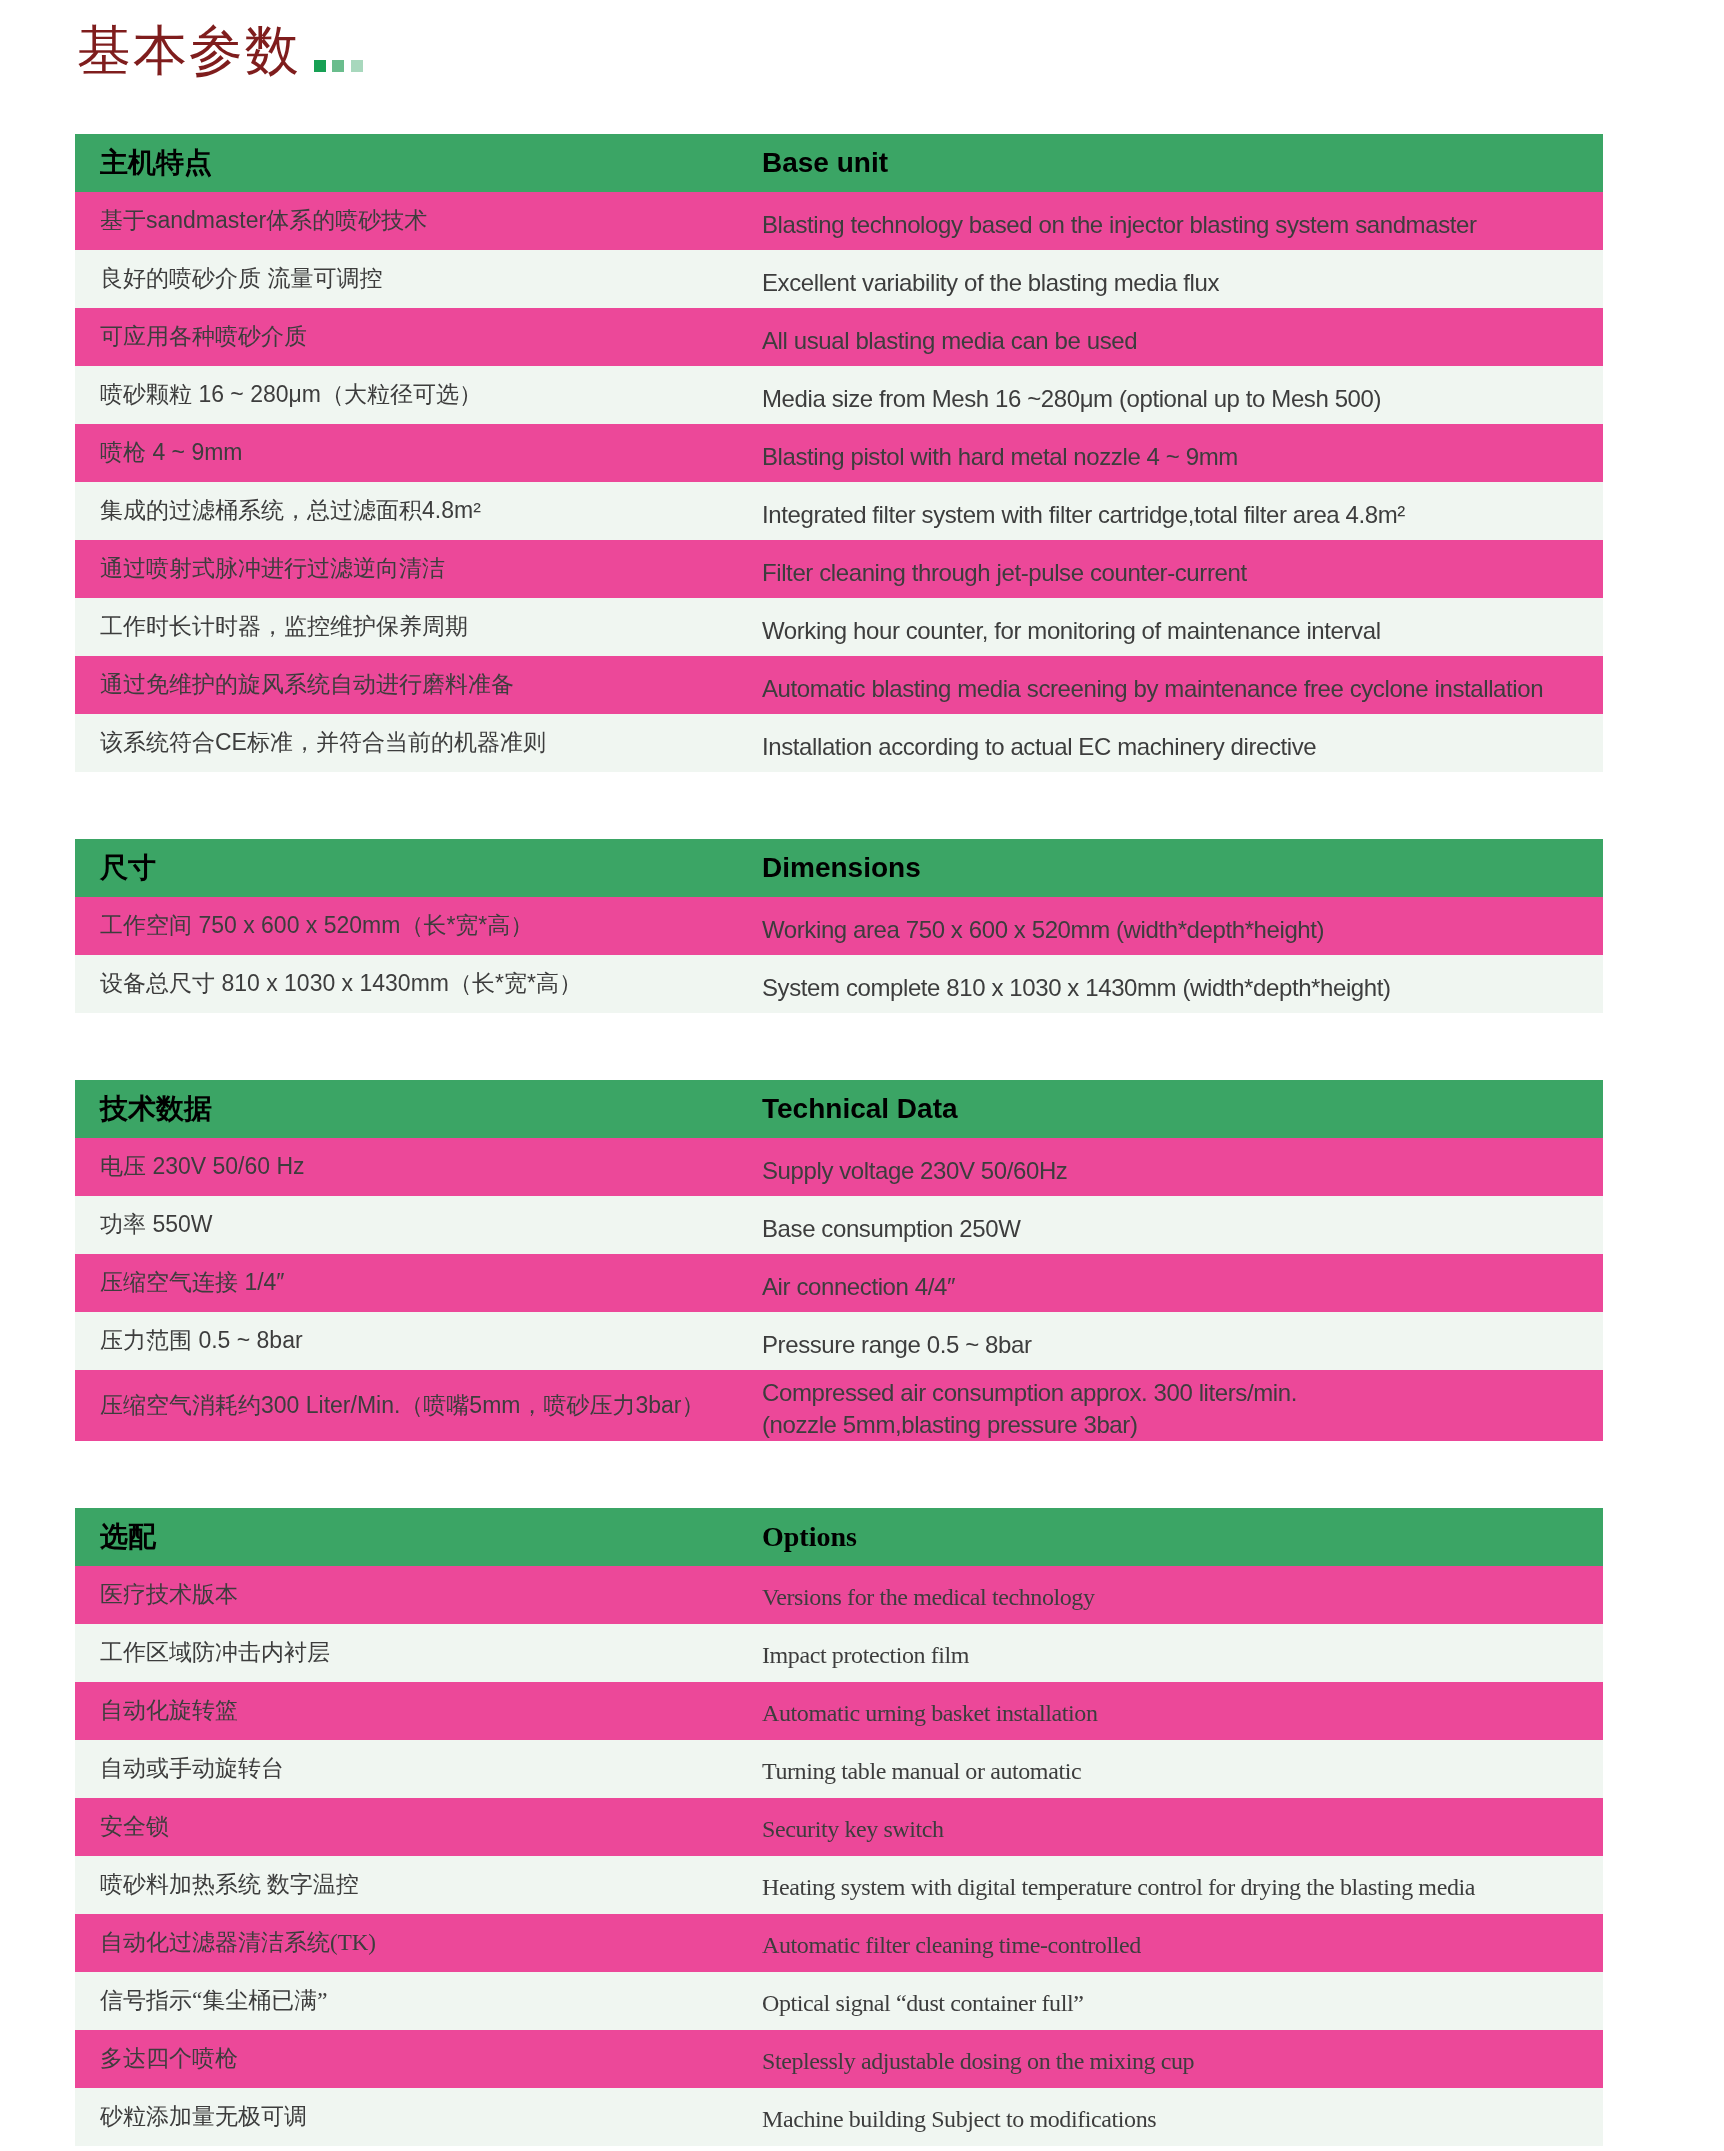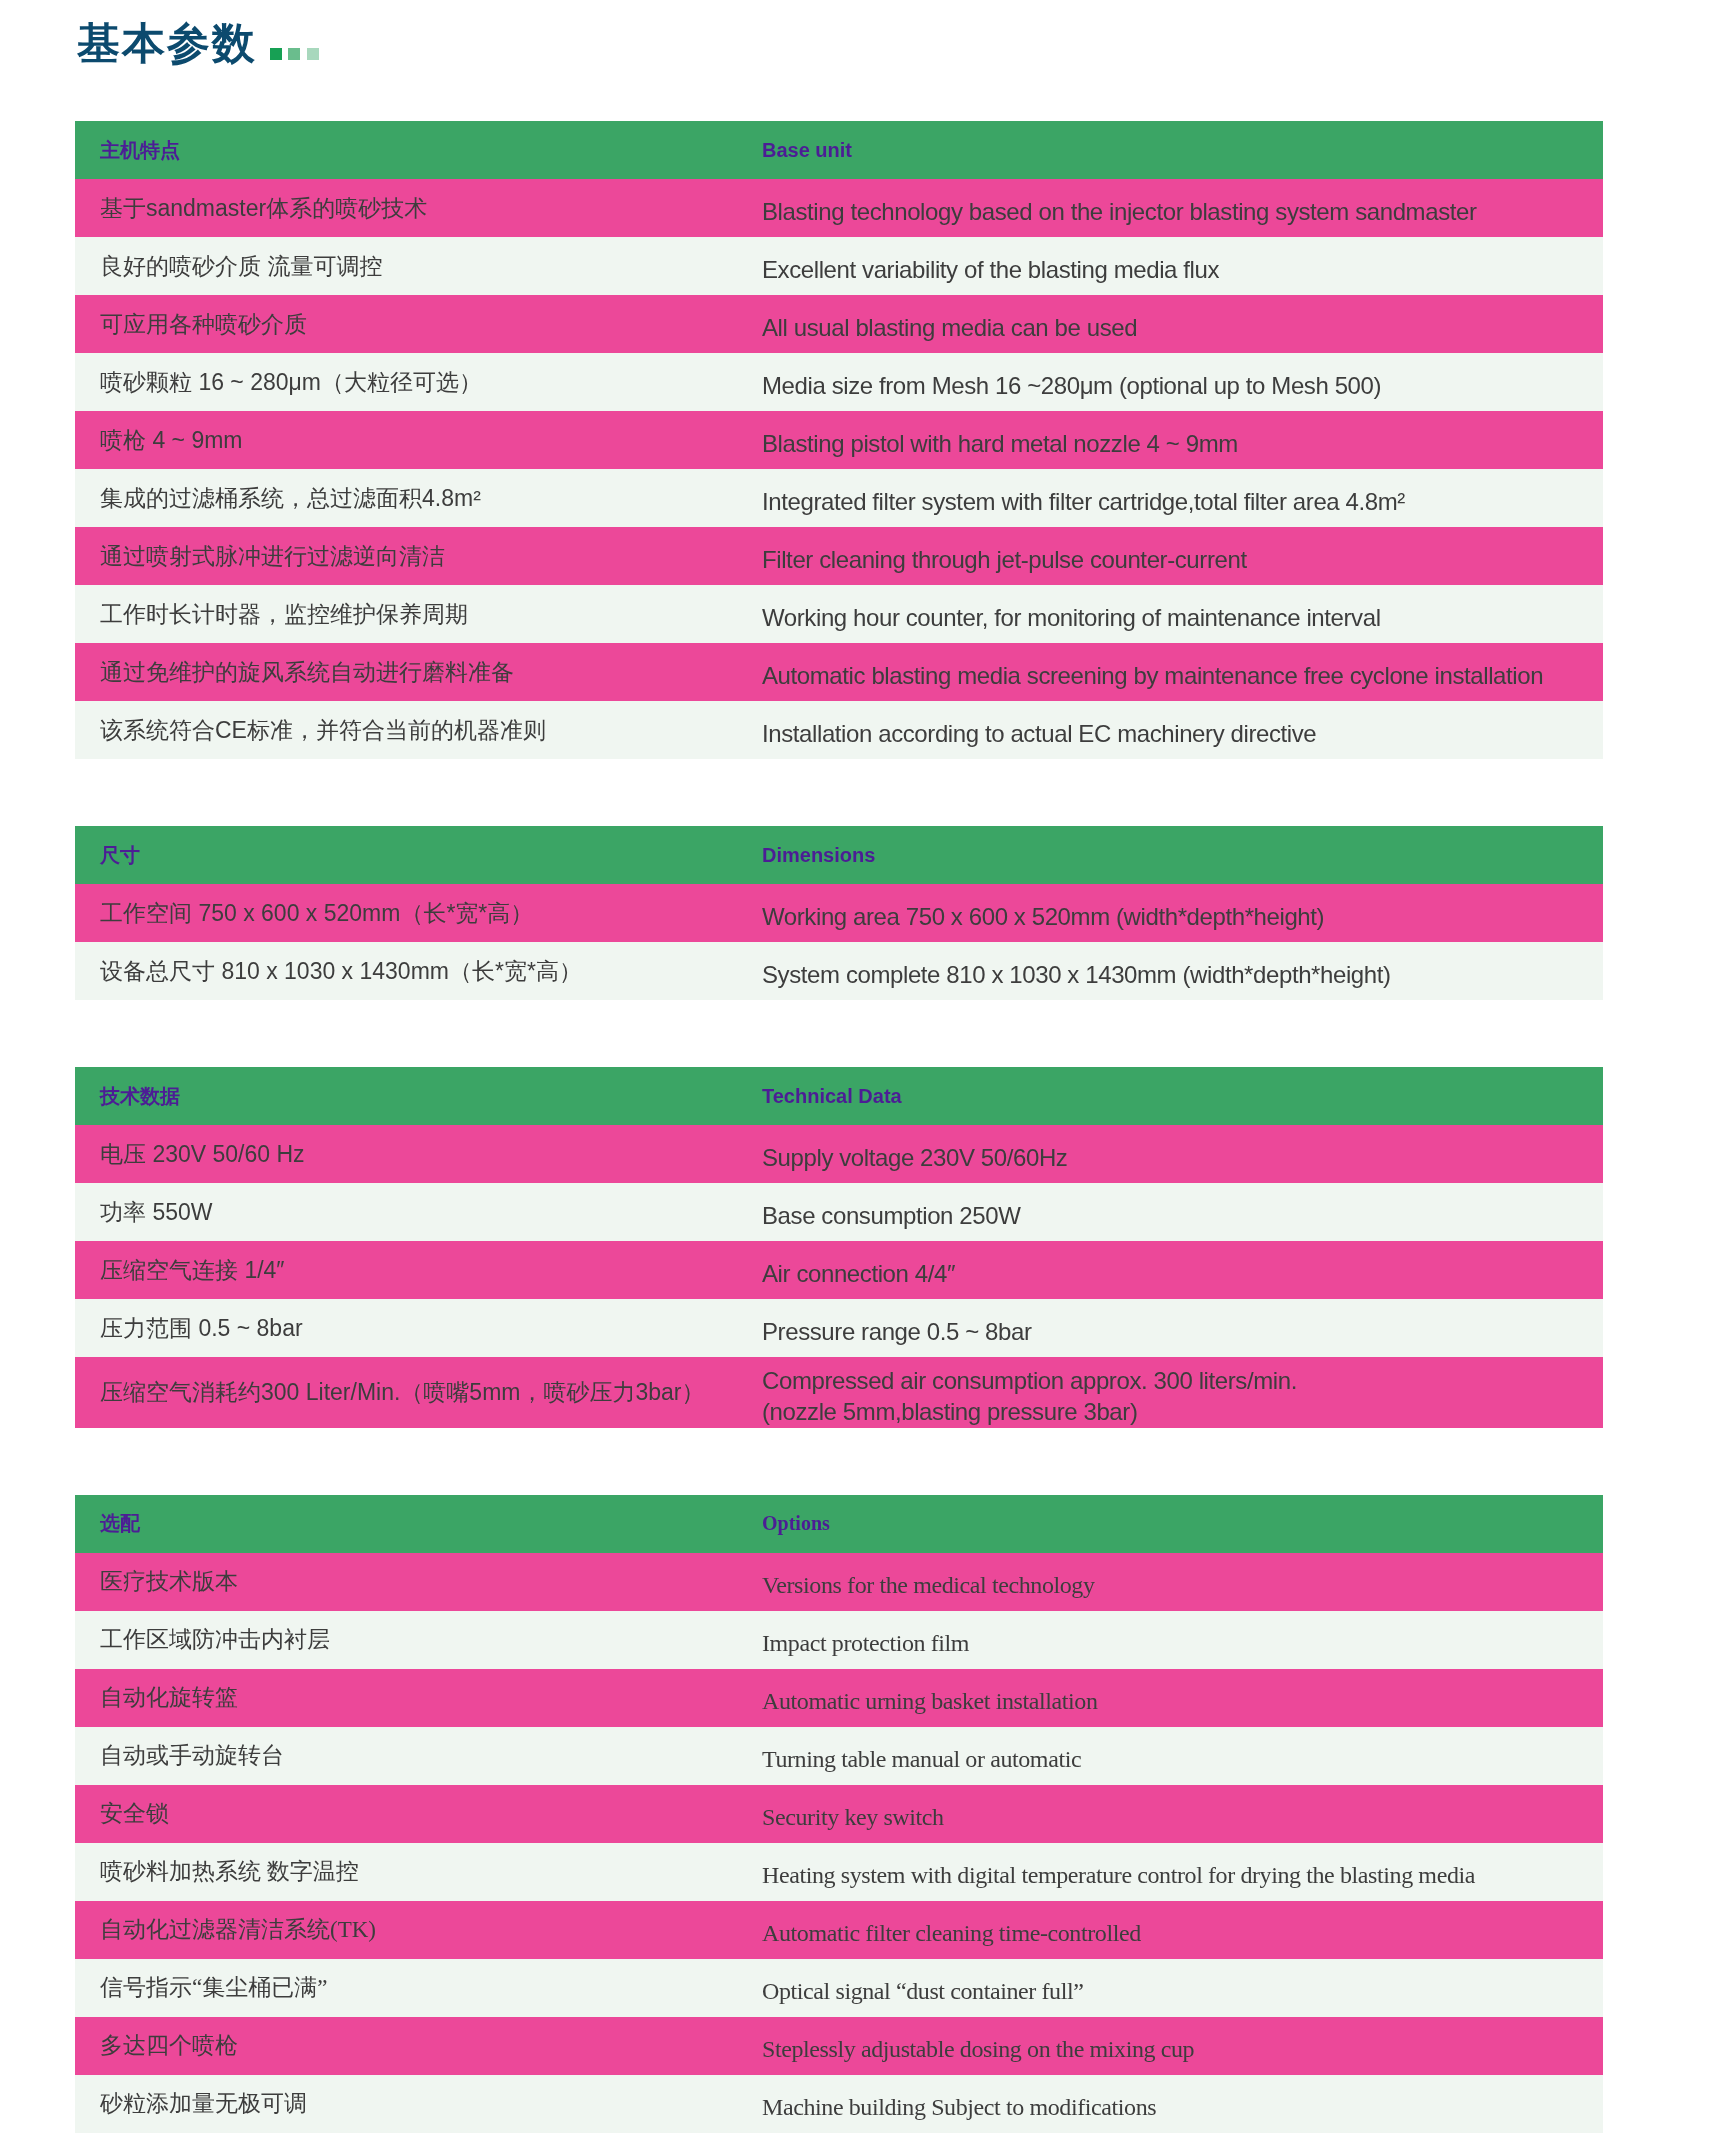--- a/index.html
+++ b/index.html
@@ -13,24 +13,24 @@
     color: #3d3d3d;
     box-sizing: border-box;
     padding-top: 18.6px;
   }
   .title-row {
     margin-left: 77px;
     display: flex;
     align-items: flex-end;
   }
   .page-title {
-    font-size: 43px;
+    font-size: 54px;
     line-height: 1.15;
-    font-weight: bold;
-    color: #0c4a6e;
+    font-weight: normal;
+    color: #7f1d1d;
     letter-spacing: 1.9px;
   }
   .title-squares {
     display: inline-flex;
     gap: 6.5px;
     margin-left: 13px;
     margin-bottom: 8.4px;
   }
   .title-squares .sq {
     width: 12px;
@@ -41,23 +41,23 @@
     margin-left: 75px;
     margin-right: 122px; 
   }
   .section { margin-top: 0; margin-bottom: 67px; }
   .section:last-child { margin-bottom: 16px; font-family: Liberation Serif, serif; }
   .section-first { margin-top: 53px; }
   .sec-header {
     display: flex;
     min-height: 58px;
     background: #3ba565;
-    color: #4c1d95;
+    color: #000000;
     font-weight: bold;
-    font-size: 20px;
+    font-size: 28px;
     align-items: stretch;
   }
   .col-zh {
     width: 687px;
     box-sizing: border-box;
     padding-left: 25px;
     padding-right: 15px;
     display: flex;
     align-items: center;
   }

